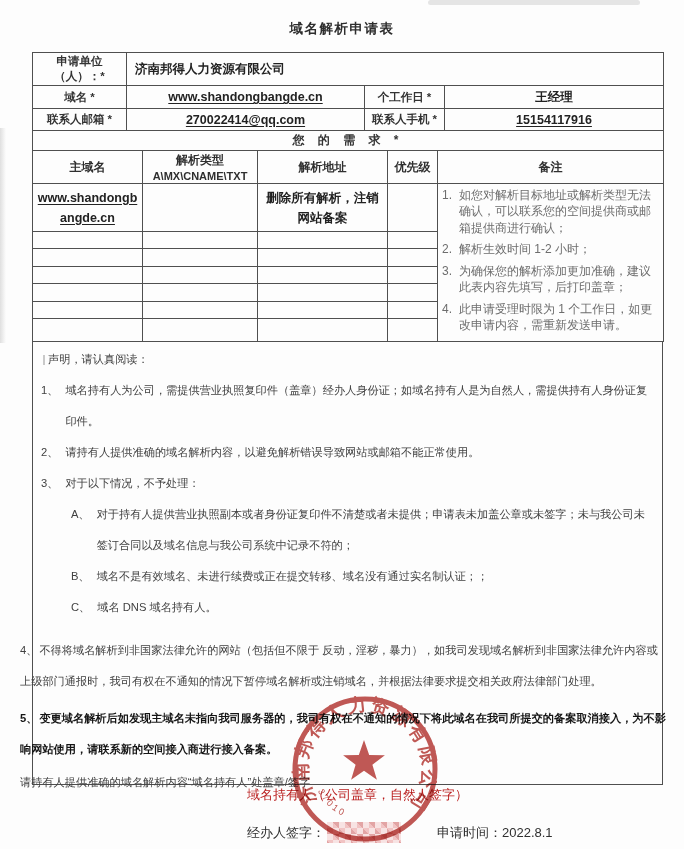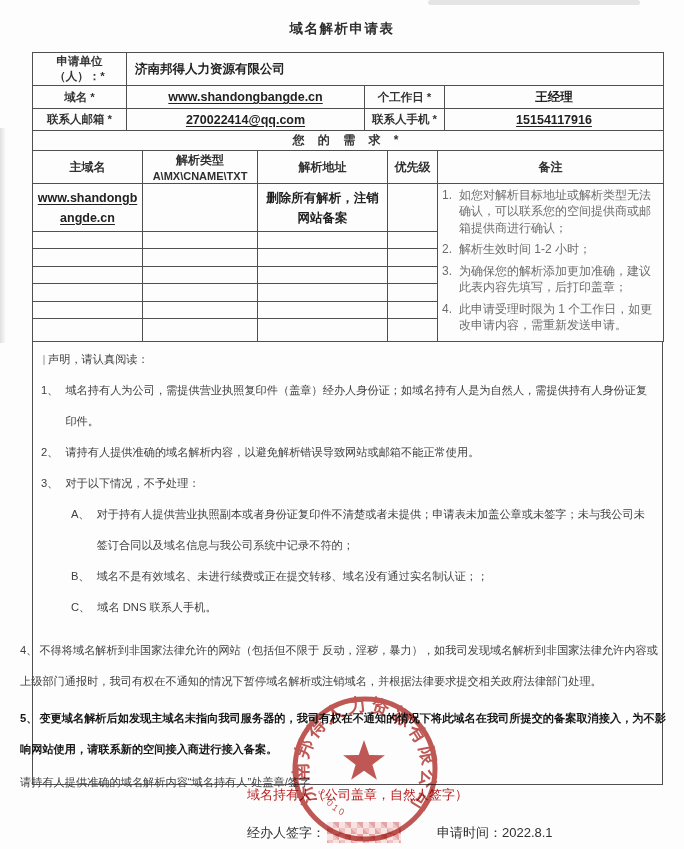--- a/index.html
+++ b/index.html
@@ -205,21 +205,21 @@
           <div class="n-item lv2">
             <span class="num">A、</span>
             <span>对于持有人提供营业执照副本或者身份证复印件不清楚或者未提供；申请表未加盖公章或未签字；未与我公司未签订合同以及域名信息与我公司系统中记录不符的；</span>
           </div>
           <div class="n-item lv2">
             <span class="num">B、</span>
             <span>域名不是有效域名、未进行续费或正在提交转移、域名没有通过实名制认证；；</span>
           </div>
           <div class="n-item lv2">
             <span class="num">C、</span>
-            <span>域名 DNS 联系人手机。</span>
+            <span>域名 DNS 域名持有人。</span>
           </div>
           <div class="n-item flush gap-lg"><span class="num">4、</span><span>不得将域名解析到非国家法律允许的网站（包括但不限于 反动，淫秽，暴力），如我司发现域名解析到非国家法律允许内容或上级部门通报时，我司有权在不通知的情况下暂停域名解析或注销域名，并根据法律要求提交相关政府法律部门处理。</span></div>
           <div class="n-item flush bold gap-sm"><span class="num">5、</span><span>变更域名解析后如发现主域名未指向我司服务器的，我司有权在不通知的情况下将此域名在我司所提交的备案取消接入，为不影响网站使用，请联系新的空间接入商进行接入备案。</span></div>
         </div>
       <div class="agree">请持有人提供准确的域名解析内容“域名持有人”处盖章/签字</div>
     </div>
   </div>
 
   <div class="holder-line">域名持有人（公司盖章，自然人签字）</div>
   <div class="sign-row">

